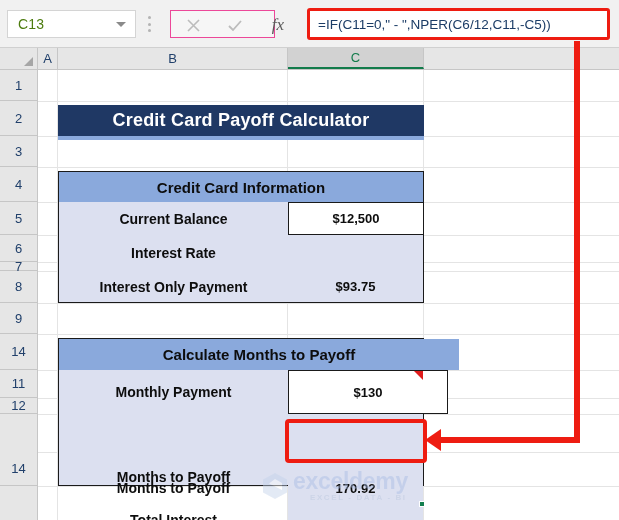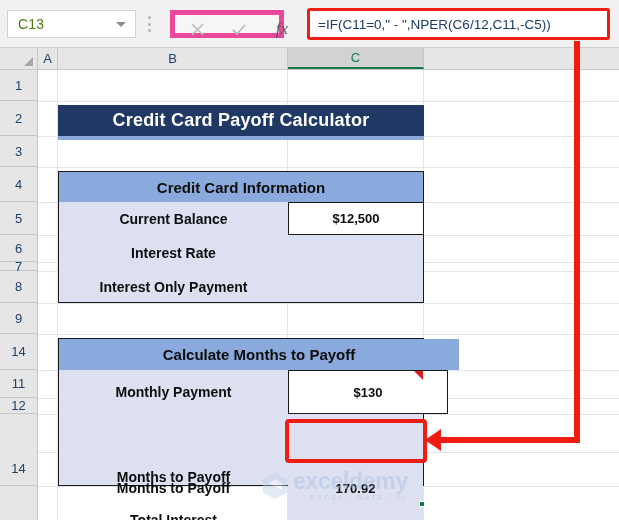--- a/index.html
+++ b/index.html
@@ -57,23 +57,23 @@
   }
   #ellipsis-handle i {
     display: block;
     width: 3px; height: 3px;
     background: #b3b3b3;
     border-radius: 50%;
   }
   #icon-group {
     position: absolute;
     left: 170px; top: 10px;
-    width: 114px; height: 28px;
+    width: 105px; height: 28px;
     background: #f6f6f6;
-    border: 5px solid #ec4899;
+    border: 1px solid #ec4899;
     box-sizing: border-box;
     text-decoration: underline;
   }
   .fb-icon {
     position: absolute;
     top: 0; height: 28px; width: 44px;
     display: flex;
     align-items: center;
     justify-content: center;
     color: #b8b8b8;
@@ -418,20 +418,21 @@
   <div class="panel-header" style="left:59px; top:124px; width:364px; height:30px;">
     <span>Credit Card Information</span>
   </div>
 
   <div class="row-label" style="left:59px; top:154px; width:229px; height:33px;">Current Balance</div>
   <div class="value-cell input" style="left:288px; top:154px; width:136px; height:33px;">$12,500</div>
 
   <div class="row-label" style="left:59px; top:187px; width:229px; height:36px;">Interest Rate</div>
 
   <div class="row-label" style="left:59px; top:223px; width:229px; height:31px;">Interest Only Payment</div>
+  <div class="value-cell calc" style="left:288px; top:223px; width:135px; height:31px;">$93.75</div>
 
   <div class="panel" style="left:58px; top:290px; width:366px; height:148px;"></div>
 
   <div class="panel-header" style="left:59px; top:291px; width:400px; height:31px;">
     <span>Calculate Months to Payoff</span>
   </div>
 
   <div class="row-label" style="left:59px; top:322px; width:229px; height:44px;">Monthly Payment</div>
   <div class="value-cell input" style="left:288px; top:322px; width:160px; height:44px;">$130</div>
   <div id="comment-marker" style="left:414px; top:323px;"></div>

